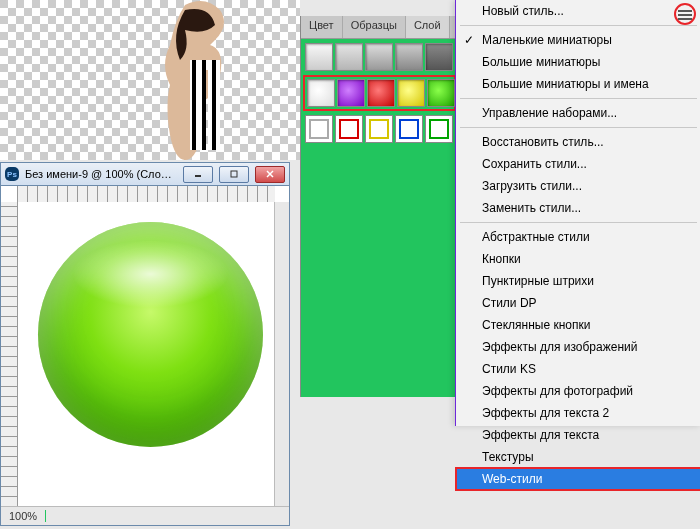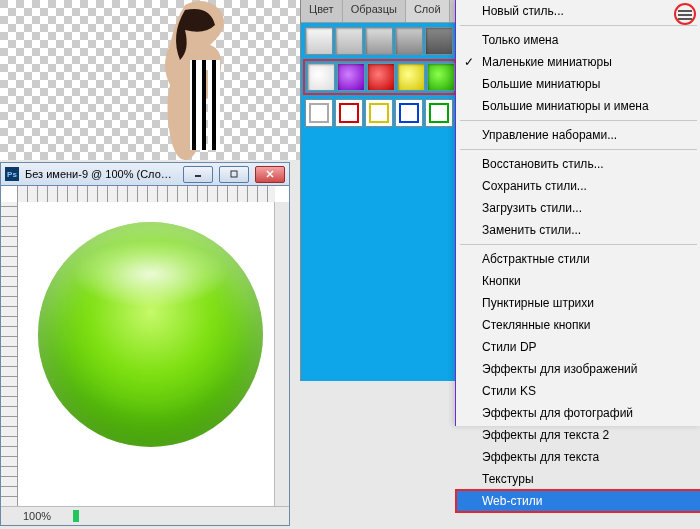--- a/index.html
+++ b/index.html
@@ -1,33 +1,33 @@
 <!DOCTYPE html>
 <html><head>
 <meta charset="utf-8">
 <style>
 html,body{margin:0;padding:0;width:700px;height:529px;font-family:"Segoe UI",Tahoma,sans-serif;font-size:12px;background:#e8e8e8;overflow:hidden}
 .canvas-bg{position:absolute;left:0;top:0;width:300px;height:160px;background-image:repeating-conic-gradient(#fff 0% 25%,#ccc 0% 50%);background-size:16px 16px}
 .figure{position:absolute;left:145px;top:0;width:120px;height:160px}
 .doc-window{position:absolute;left:0;top:162px;width:288px;height:362px;background:#fff;border:1px solid #6b8aab}
 .doc-titlebar{height:22px;background:linear-gradient(#e9eff7,#d1dff0);border-bottom:1px solid #6b8aab;display:flex;align-items:center;padding:0 4px;gap:6px}
-.doc-titlebar .ps{width:14px;height:14px;background:#0a3a66;color:#8cc3ff;display:flex;align-items:center;justify-content:center;font-size:8px;border-radius:0;font-weight:bold}
+.doc-titlebar .ps{width:14px;height:14px;background:#0a3a66;color:#8cc3ff;display:flex;align-items:center;justify-content:center;font-size:8px;border-radius:5px;font-weight:bold}
 .doc-title{flex:1;white-space:nowrap;overflow:hidden;text-overflow:ellipsis;color:#000;font-size:11px}
 .win-btn{width:28px;height:15px;border:1px solid #5a7aa4;border-radius:2px;display:flex;align-items:center;justify-content:center;background:linear-gradient(#f0f4fa,#cddbed)}
 .win-btn.close{background:linear-gradient(#f2a3a3,#d14b4b);border-color:#9c2a2a;color:#fff}
 .ruler-top{position:absolute;top:23px;left:16px;right:14px;height:16px;background:#f0f0f0;border-bottom:1px solid #999;background-image:repeating-linear-gradient(90deg,#999 0,#999 1px,transparent 1px,transparent 10px);font-size:8px;color:#555}
 .ruler-left{position:absolute;top:39px;left:0;bottom:18px;width:16px;background:#f0f0f0;border-right:1px solid #999;background-image:repeating-linear-gradient(0deg,#999 0,#999 1px,transparent 1px,transparent 10px)}
 .doc-canvas{position:absolute;top:39px;left:17px;right:14px;bottom:18px;background:#fff}
 .scroll-v{position:absolute;top:39px;right:0;bottom:18px;width:14px;background:#e8e8e8;border-left:1px solid #bbb}
 .scroll-h{position:absolute;bottom:0;left:0;right:0;height:18px;background:#e8e8e8;border-top:1px solid #bbb;display:flex;align-items:center;font-size:11px;color:#333}
-.scroll-h .zoom{padding:0 22px;border-right:6px solid #22c55e}
+.scroll-h .zoom{padding:0 8px;border-right:1px solid #22c55e}
 .sphere{position:absolute;left:20px;top:20px;width:225px;height:225px;border-radius:50%;background:radial-gradient(circle at 50% 40%,#c6f96a 0%,#7fe012 35%,#5cc70a 60%,#4ab305 100%);box-shadow:inset 0 -20px 40px rgba(0,40,0,.25),inset 0 20px 40px rgba(255,255,255,.5)}
 .sphere:before{content:"";position:absolute;left:15%;top:8%;width:70%;height:30%;border-radius:50%;background:radial-gradient(ellipse at center,rgba(255,255,255,.8) 0%,rgba(255,255,255,0) 70%)}
 
-.styles-panel{position:absolute;left:300px;top:0;width:155px;height:381px;background:#0ea5e9;border-left:1px solid #888}
+.styles-panel{position:absolute;left:300px;top:16px;width:155px;height:381px;background:#22c55e;border-left:1px solid #888}
 .panel-tabs{height:22px;display:flex;background:#c8c8c8;border-bottom:1px solid #999}
 .panel-tab{padding:3px 8px;font-size:11px;color:#333;border-right:1px solid #aaa;cursor:default}
 .panel-tab.active{background:#d6d6d6}
 .swatch-grid{padding:4px;display:grid;grid-template-columns:repeat(5,28px);grid-auto-rows:28px;gap:2px}
 .swatch{width:26px;height:26px;border:1px solid #888;background:#fff;box-shadow:inset 1px 1px 2px rgba(0,0,0,.3)}
 .sw-metal1{background:linear-gradient(#f8f8f8,#ccc)}
 .sw-metal2{background:linear-gradient(#e4e4e4,#b5b5b5)}
 .sw-metal3{background:linear-gradient(#ddd,#999)}
 .sw-metal4{background:linear-gradient(#ccc,#888)}
 .sw-metal5{background:linear-gradient(#888,#555)}
@@ -134,37 +134,36 @@
 <div class="menu">
   <div class="red-circle">
     <div class="menu-btn" style="position:absolute;left:2px;top:3px">
         <span></span>
         <span></span>
         <span></span>
       </div>
   </div>
   <div class="menu-item">Новый стиль...</div>
   <div class="menu-sep"></div>
-  <div class="menu-item">Только имена</div>
   <div class="menu-item check">Маленькие миниатюры</div>
   <div class="menu-item">Большие миниатюры</div>
   <div class="menu-item">Большие миниатюры и имена</div>
   <div class="menu-sep"></div>
   <div class="menu-item">Управление наборами...</div>
   <div class="menu-sep"></div>
   <div class="menu-item">Восстановить стиль...</div>
   <div class="menu-item">Сохранить стили...</div>
   <div class="menu-item">Загрузить стили...</div>
   <div class="menu-item">Заменить стили...</div>
   <div class="menu-sep"></div>
   <div class="menu-item">Абстрактные стили</div>
   <div class="menu-item">Кнопки</div>
   <div class="menu-item">Пунктирные штрихи</div>
+  <div class="menu-item">Стили DP</div>
   <div class="menu-item">Стеклянные кнопки</div>
-  <div class="menu-item">Стили DP</div>
   <div class="menu-item">Эффекты для изображений</div>
   <div class="menu-item">Стили KS</div>
   <div class="menu-item">Эффекты для фотографий</div>
   <div class="menu-item">Эффекты для текста 2</div>
   <div class="menu-item">Эффекты для текста</div>
   <div class="menu-item">Текстуры</div>
   <div class="menu-item highlighted red-box">Web-стили</div>
 
 </div>
 

